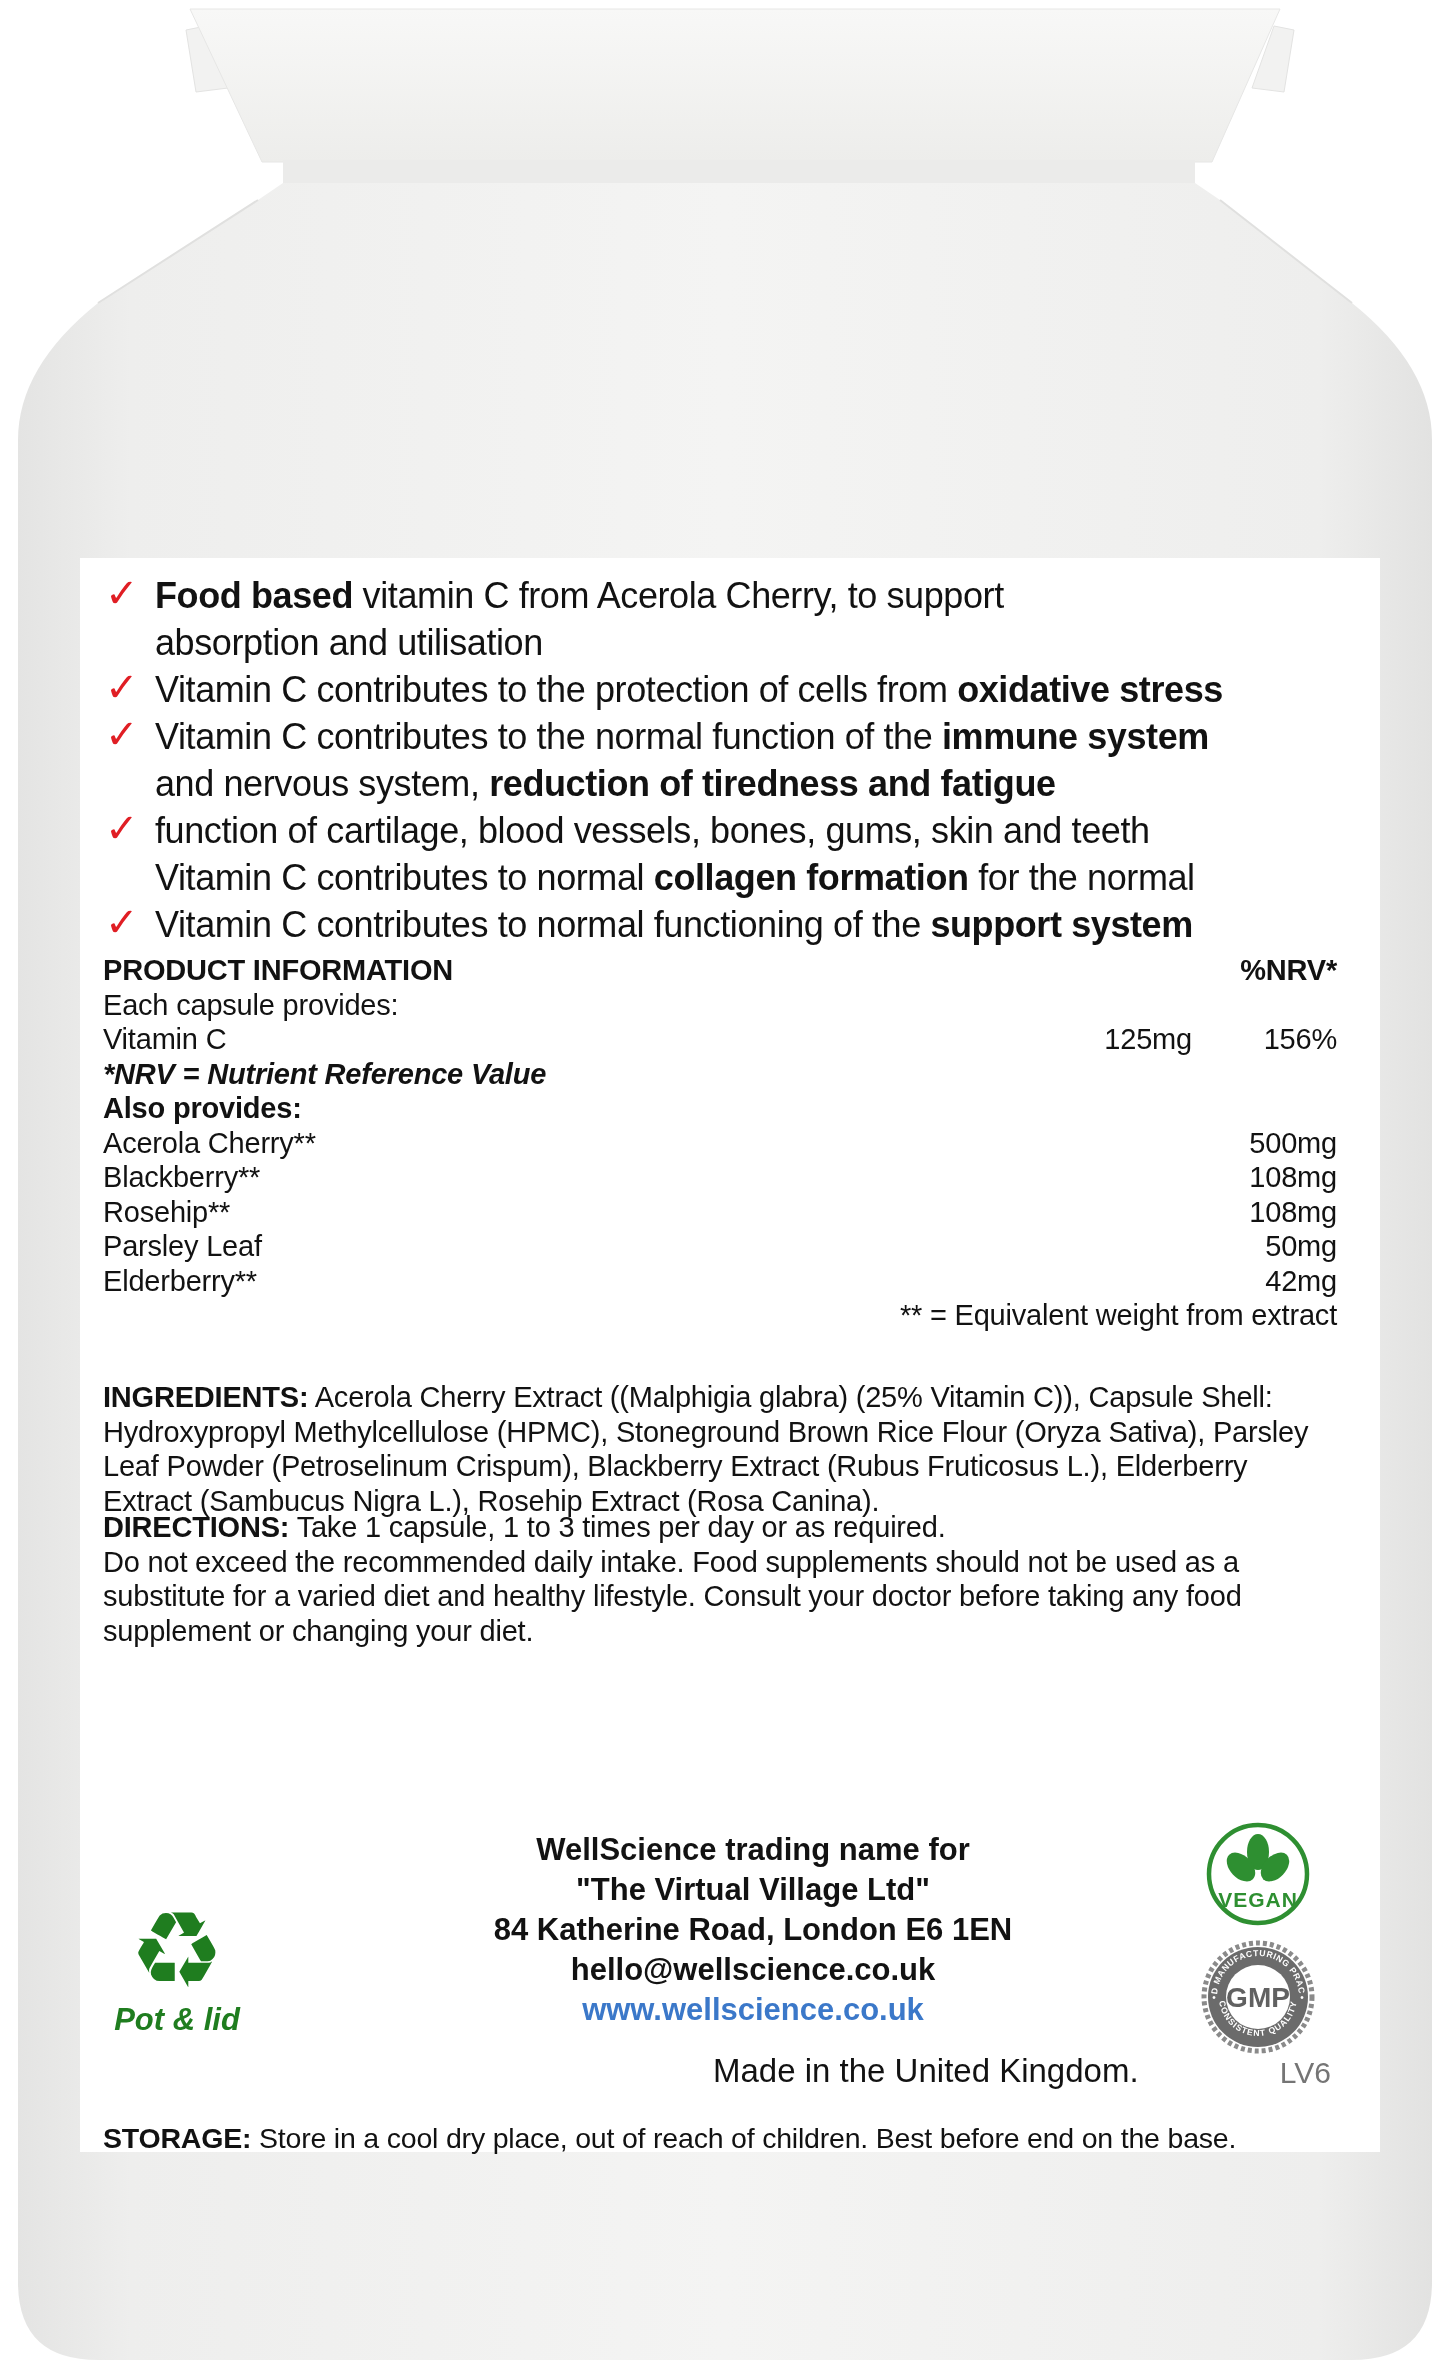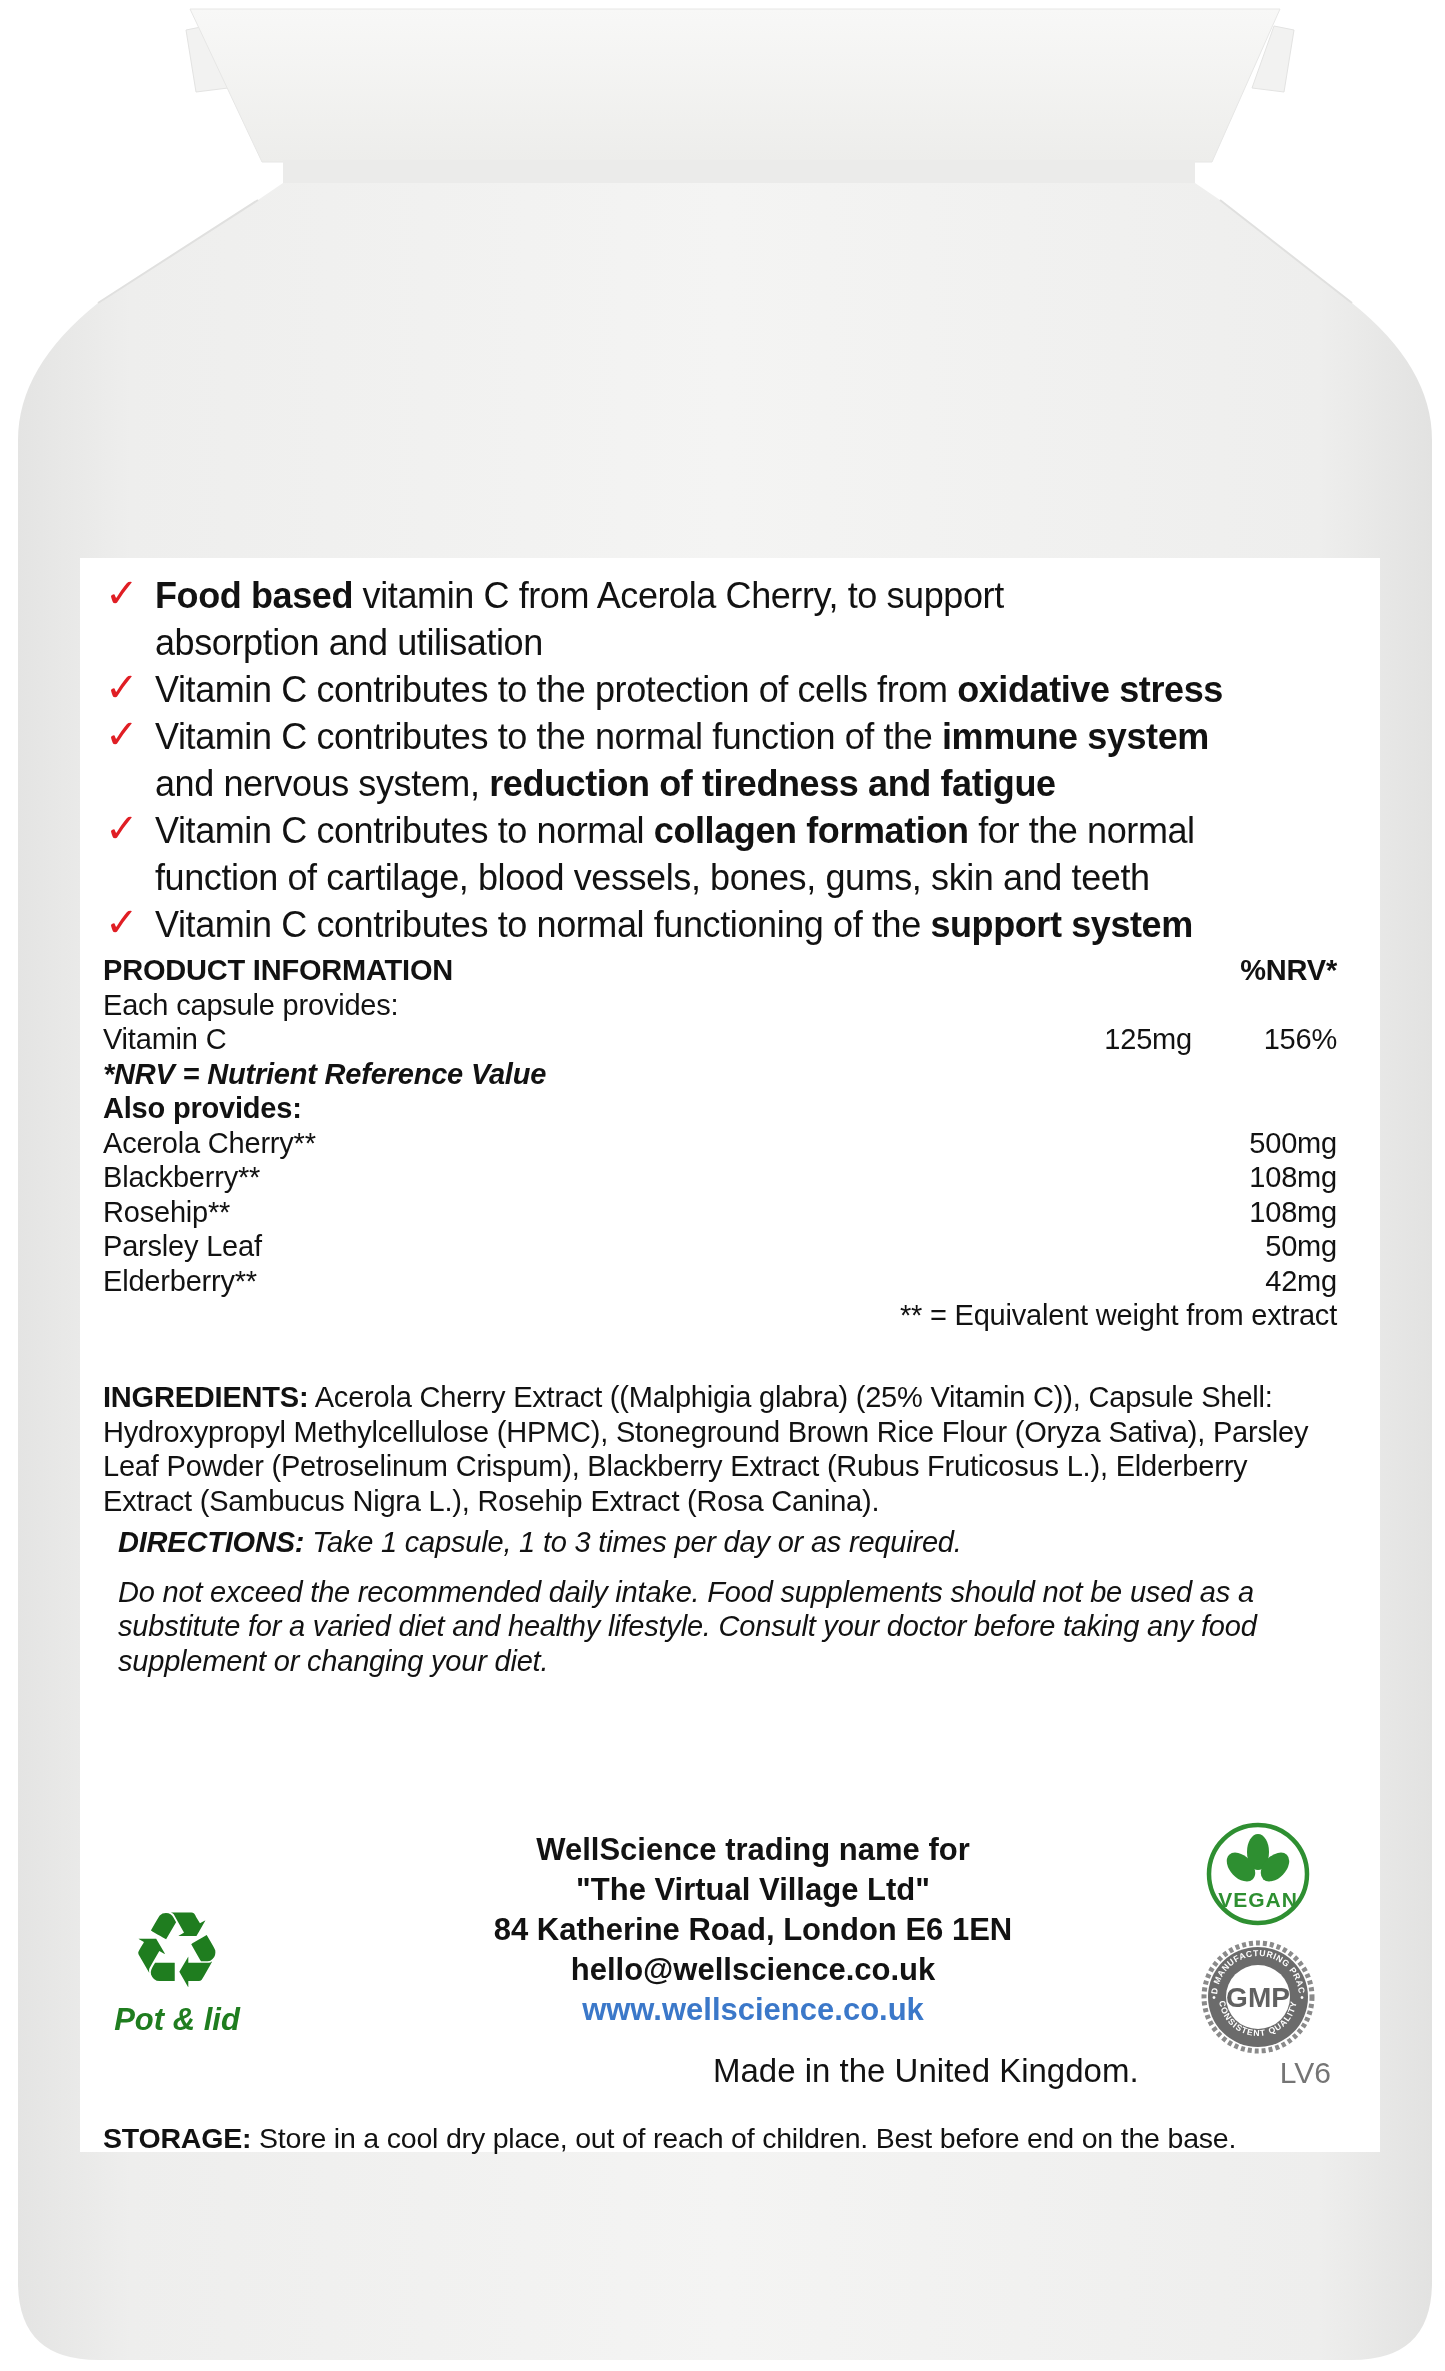--- a/index.html
+++ b/index.html
@@ -23,21 +23,21 @@
   .prow{display:flex;}
   .prow .pname{flex:1;}
   .prow .pamt{text-align:right;}
   .prow .pnrv{width:145px;text-align:right;}
   .nrv-note{font-weight:700;font-style:italic;}
   .also-hdr{font-weight:700;}
   .extract-note{text-align:right;}
 
   .ingredients{top:822px;font-size:29px;line-height:34.5px;letter-spacing:-0.2px;margin:0;}
   .directions{top:952px;font-size:29px;line-height:34.5px;letter-spacing:-0.2px;}
-  .directions p{margin:15px;font-style:italic;}
+  .directions p{margin:0;}
   .bold{font-weight:700;}
 
   .supplement-row{top:1176px;display:flex;justify-content:space-between;
                   padding-left:91px;padding-right:76px;font-size:41px;letter-spacing:-0.3px;}
   .vegans-line{color:var(--supplement_green);}
 
   .company-block{top:1272px;width:100%;text-align:center;font-weight:700;
                  font-size:31px;line-height:40px;}
   .website{color:var(--link_blue);}
 
@@ -98,22 +98,22 @@
           <span class="check">✓</span>
           <div class="bline"><span>Vitamin C contributes to the protection of cells from </span><span class="b">oxidative stress</span></div>
         </li>
         <li>
           <span class="check">✓</span>
           <div class="bline"><span>Vitamin C contributes to the normal function of the </span><span class="b">immune system</span></div>
           <div class="bline"><span>and nervous system, </span><span class="b">reduction of tiredness and fatigue</span></div>
         </li>
         <li>
           <span class="check">✓</span>
+          <div class="bline"><span>function of cartilage, blood vessels, bones, gums, skin and teeth</span></div>
           <div class="bline"><span>Vitamin C contributes to normal </span><span class="b">collagen formation</span><span> for the normal</span></div>
-          <div class="bline"><span>function of cartilage, blood vessels, bones, gums, skin and teeth</span></div>
         </li>
         <li>
           <span class="check">✓</span>
           <div class="bline"><span>Vitamin C contributes to normal functioning of the </span><span class="b">support system</span></div>
         </li>
       </ul>
 
     <div class="pinfo sect">
       <div class="hdr">
         <span>PRODUCT INFORMATION</span>

